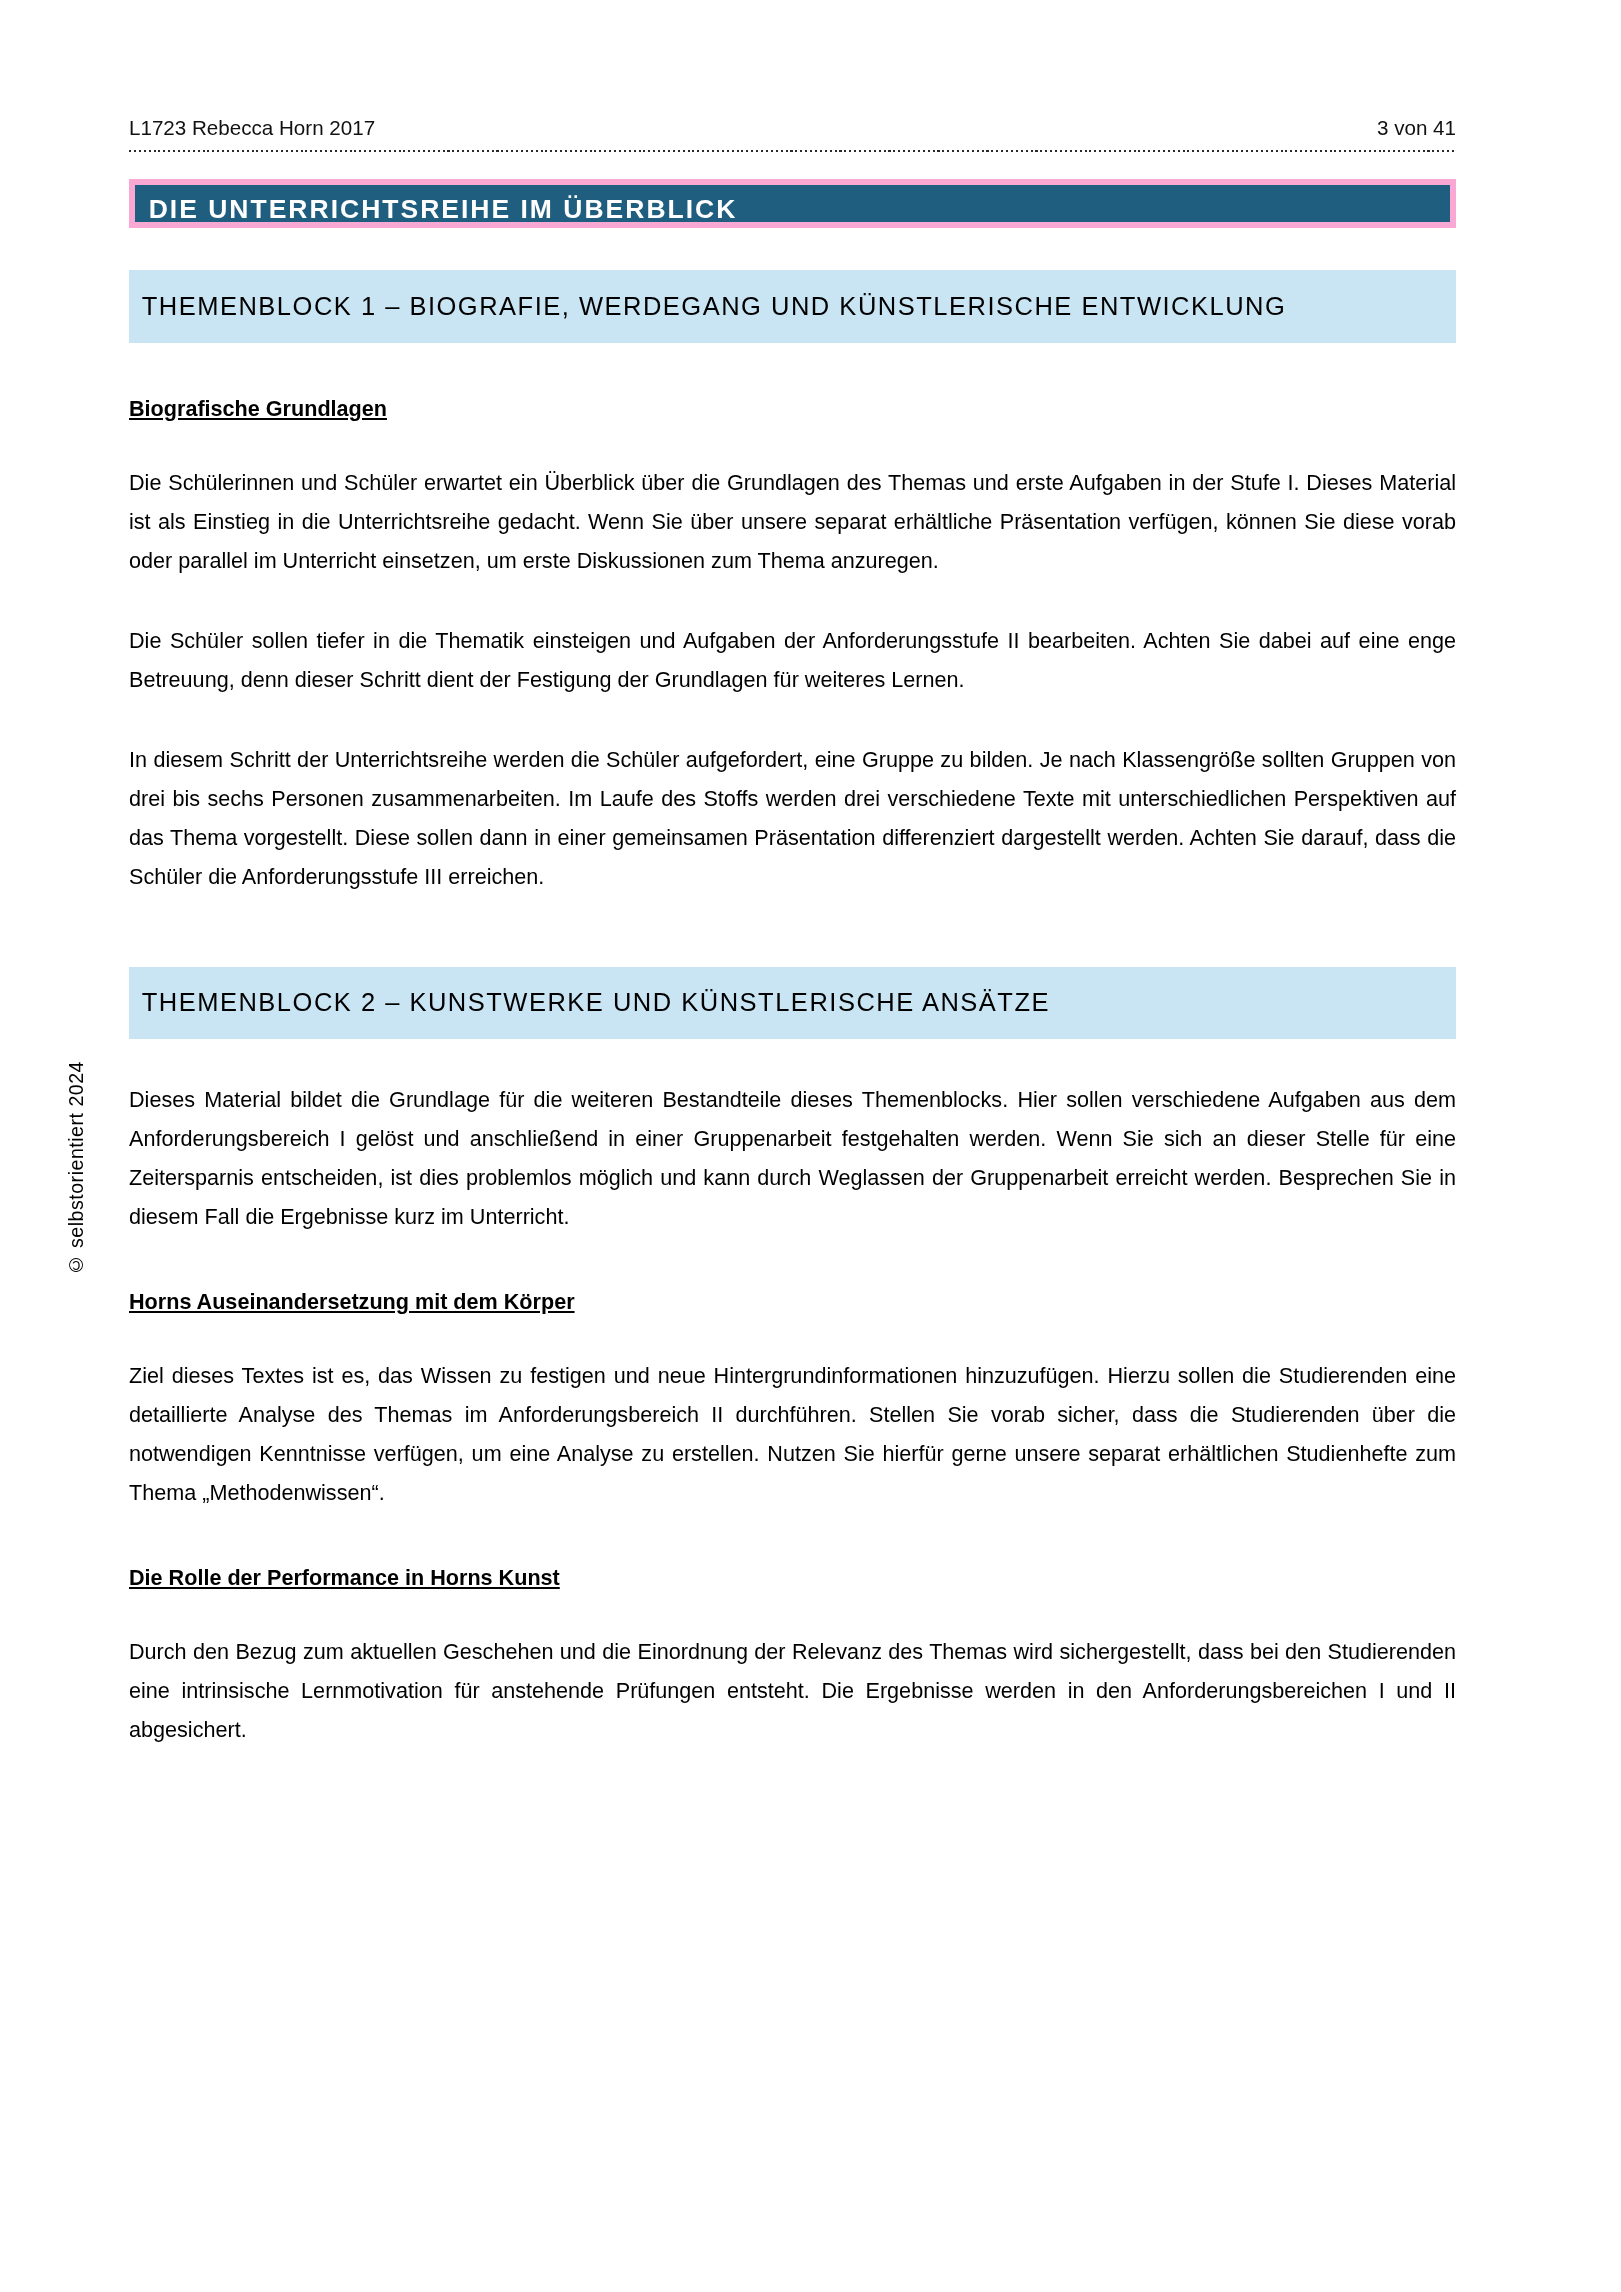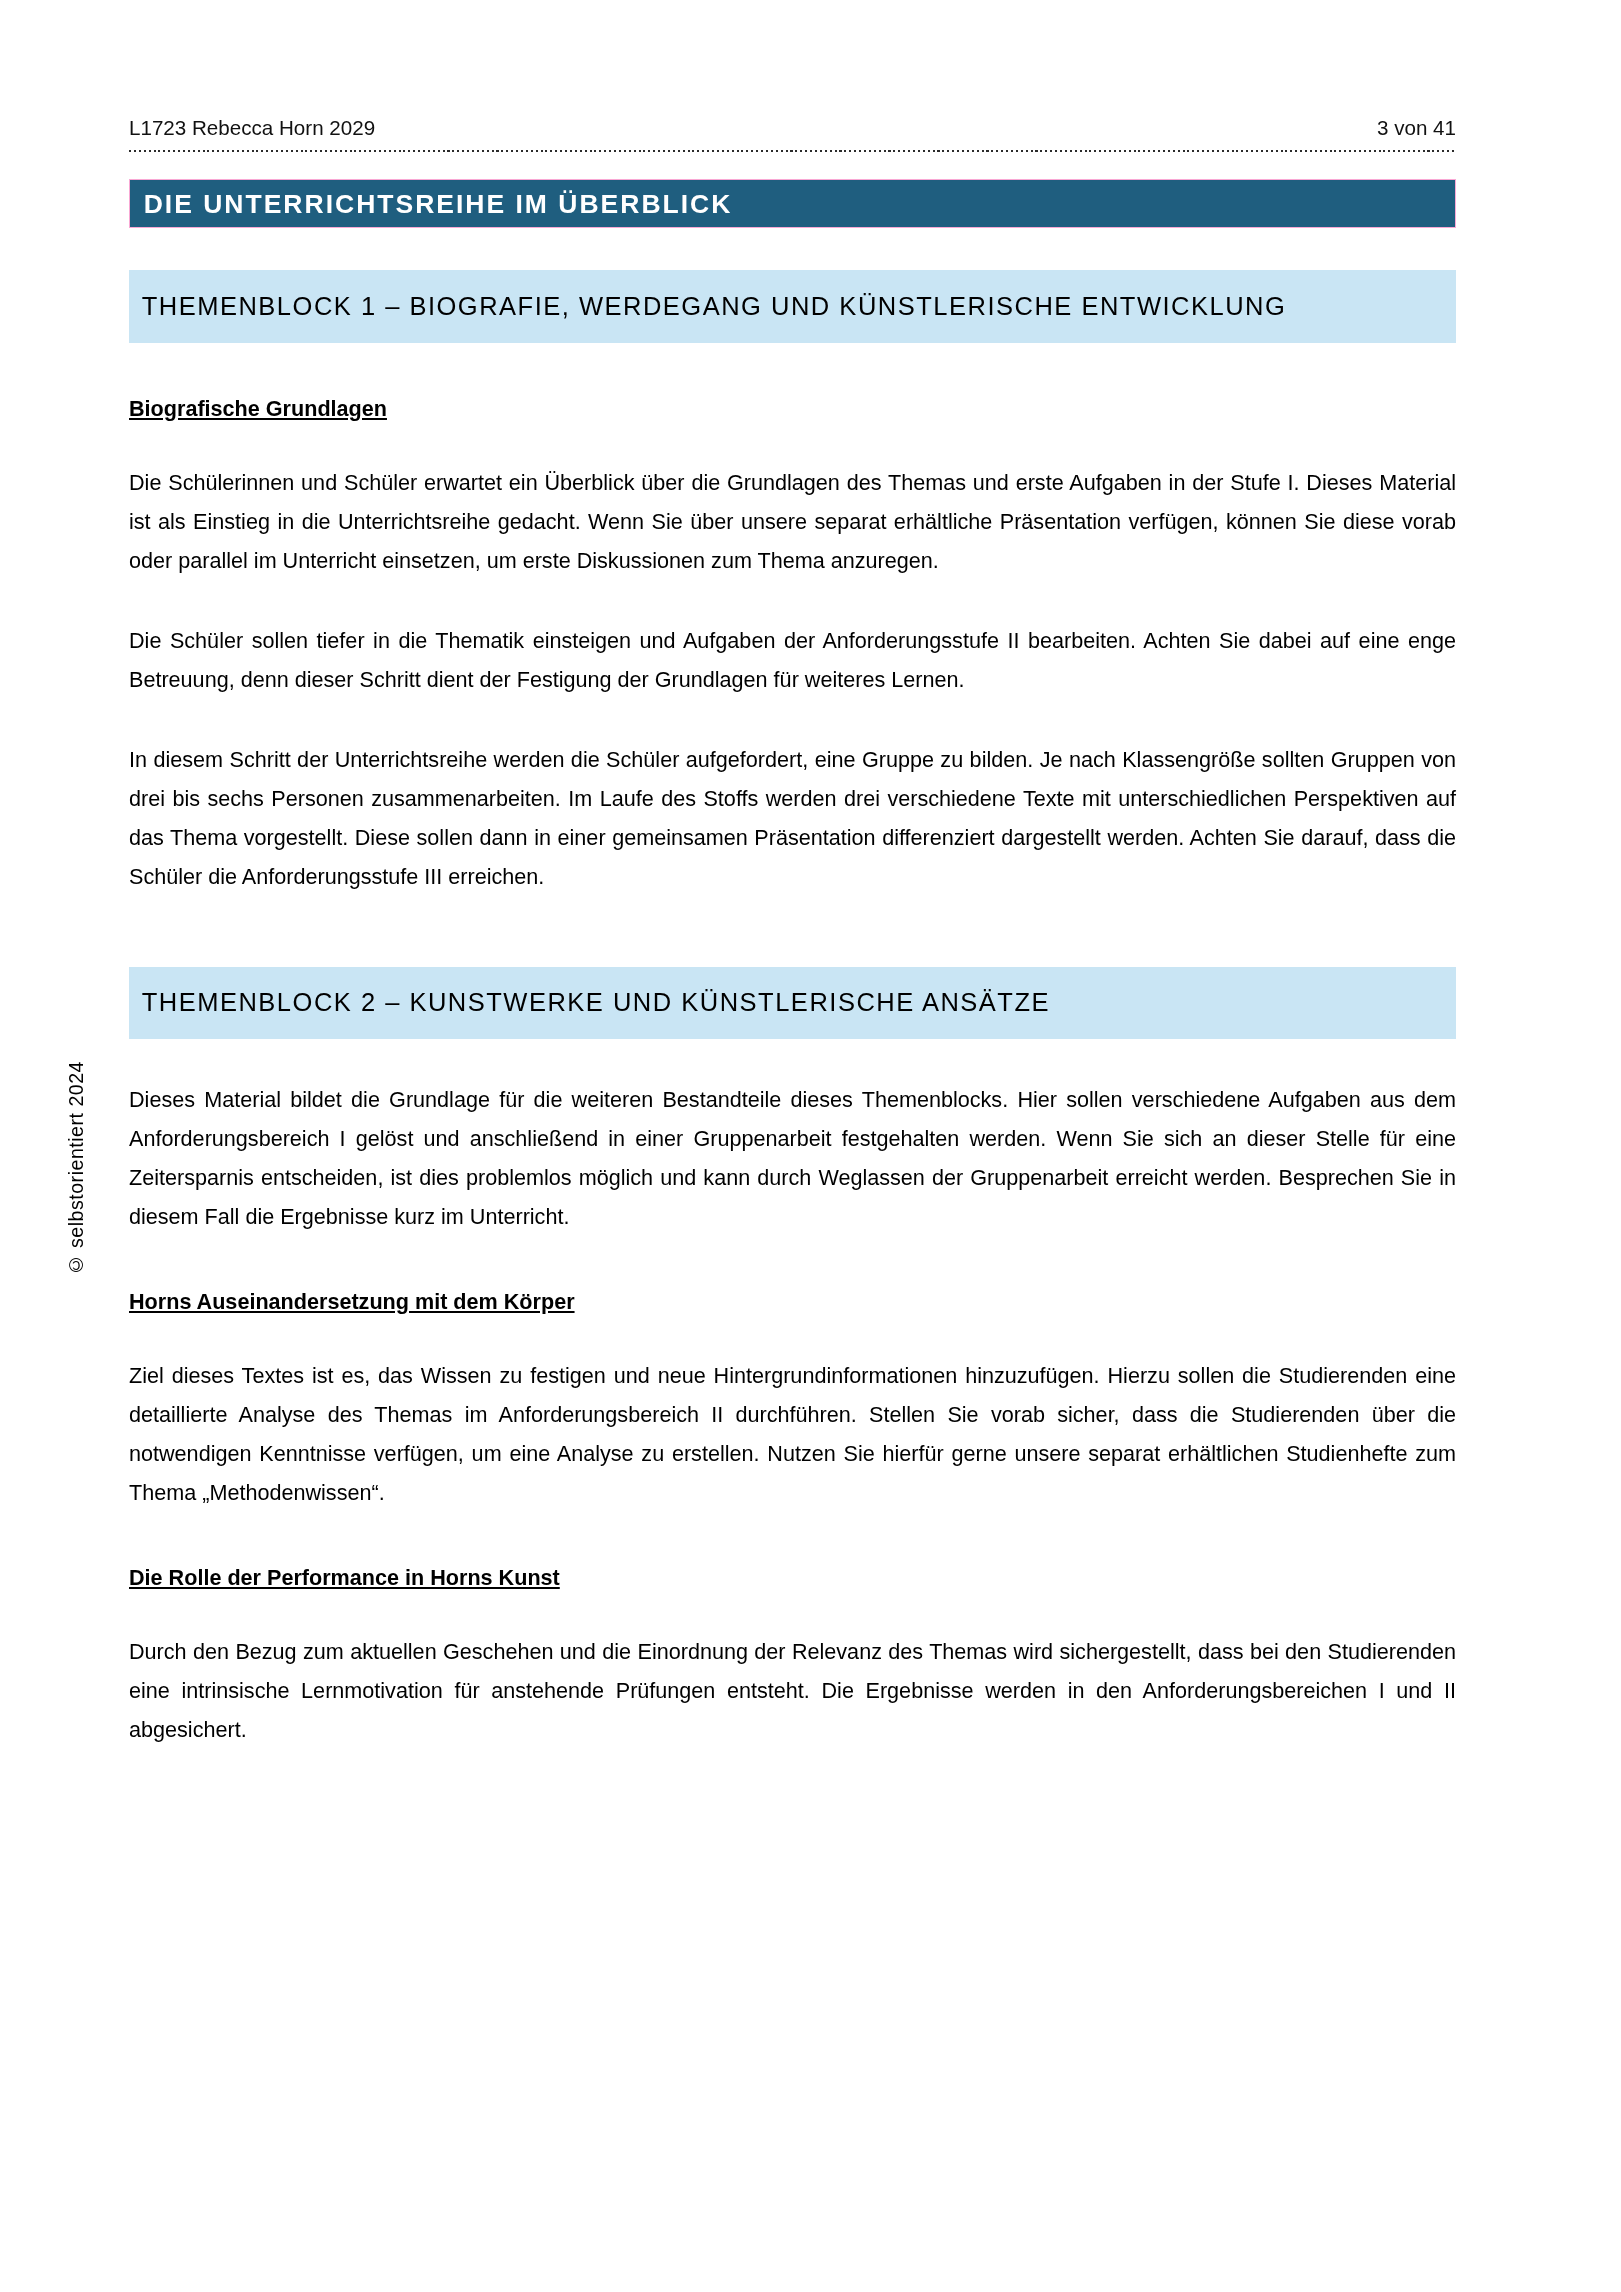--- a/index.html
+++ b/index.html
@@ -39,21 +39,21 @@
   .banner-dark{
     margin-top:27.4px;
     background:var(--banner-dark);
     color:#fff;
     font-weight:bold;
     font-size:26.5px;
     letter-spacing:2px;
     line-height:49px;
     height:49px;
     padding-left:13.7px;
-    border:1px solid #f9a8d4;
+    border:6px solid #f9a8d4;
   }
   
   .banner-light{
     background:var(--banner-light);
     font-size:25.5px;
     letter-spacing:1.5px;
     line-height:43px;
     padding:14.7px 15.7px 14.7px 12.7px;
     color:#000;
   }
@@ -91,21 +91,21 @@
 </head>
 <body>
 
 <div class="page">
 
   <span class="copyright">© selbstorientiert 2024</span>
 
   <div class="content">
 
     <div class="doc-header">
-      <span>L1723 Rebecca Horn 2029</span>
+      <span>L1723 Rebecca Horn 2017</span>
       <span>3 von 41</span>
     </div>
     <div class="header-rule"></div>
 
     <div class="banner-dark">DIE UNTERRICHTSREIHE IM ÜBERBLICK</div>
 
     <div class="banner-light banner-1">
       <span>THEMENBLOCK 1 – </span><span class="emph">BIOGRAFIE, WERDEGANG UND KÜNSTLERISCHE ENTWICKLUNG</span>
     </div>
 

